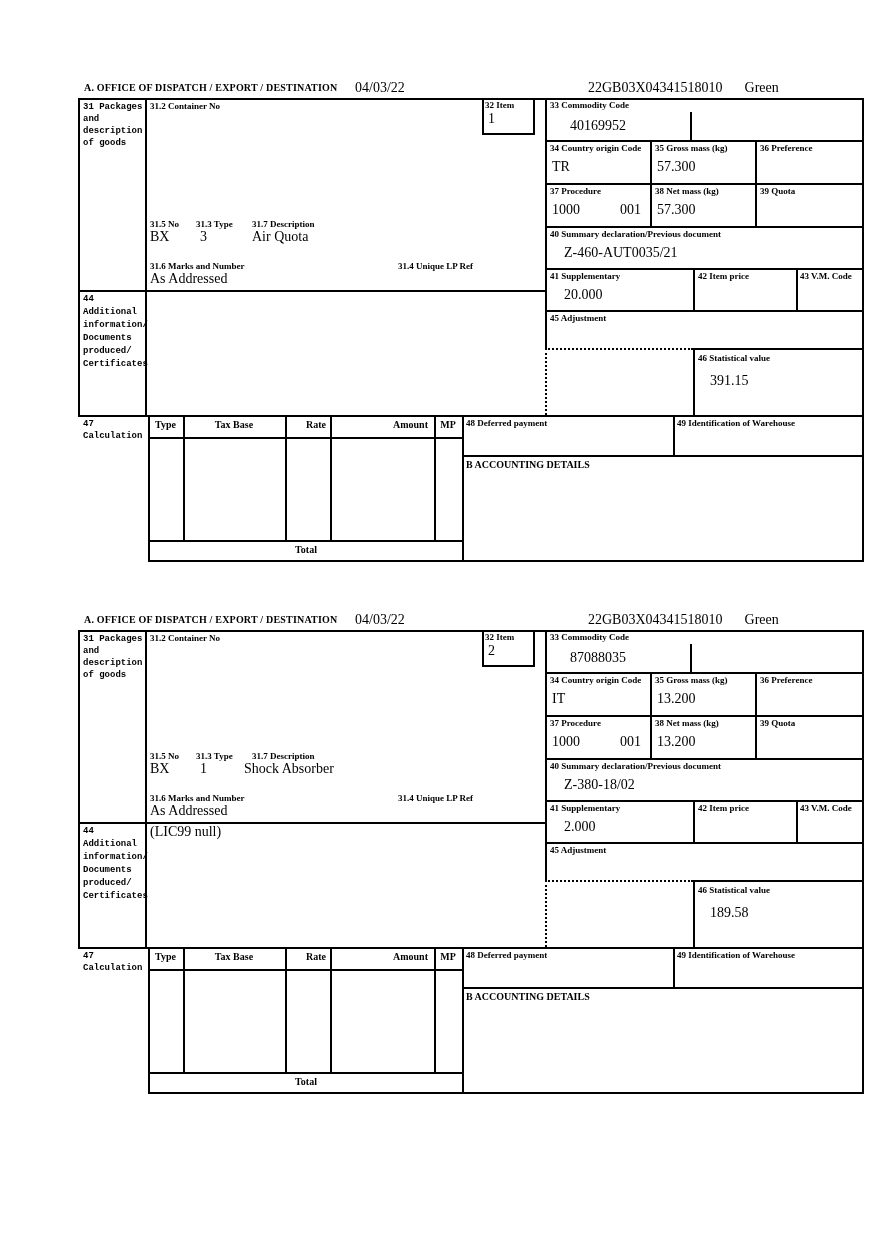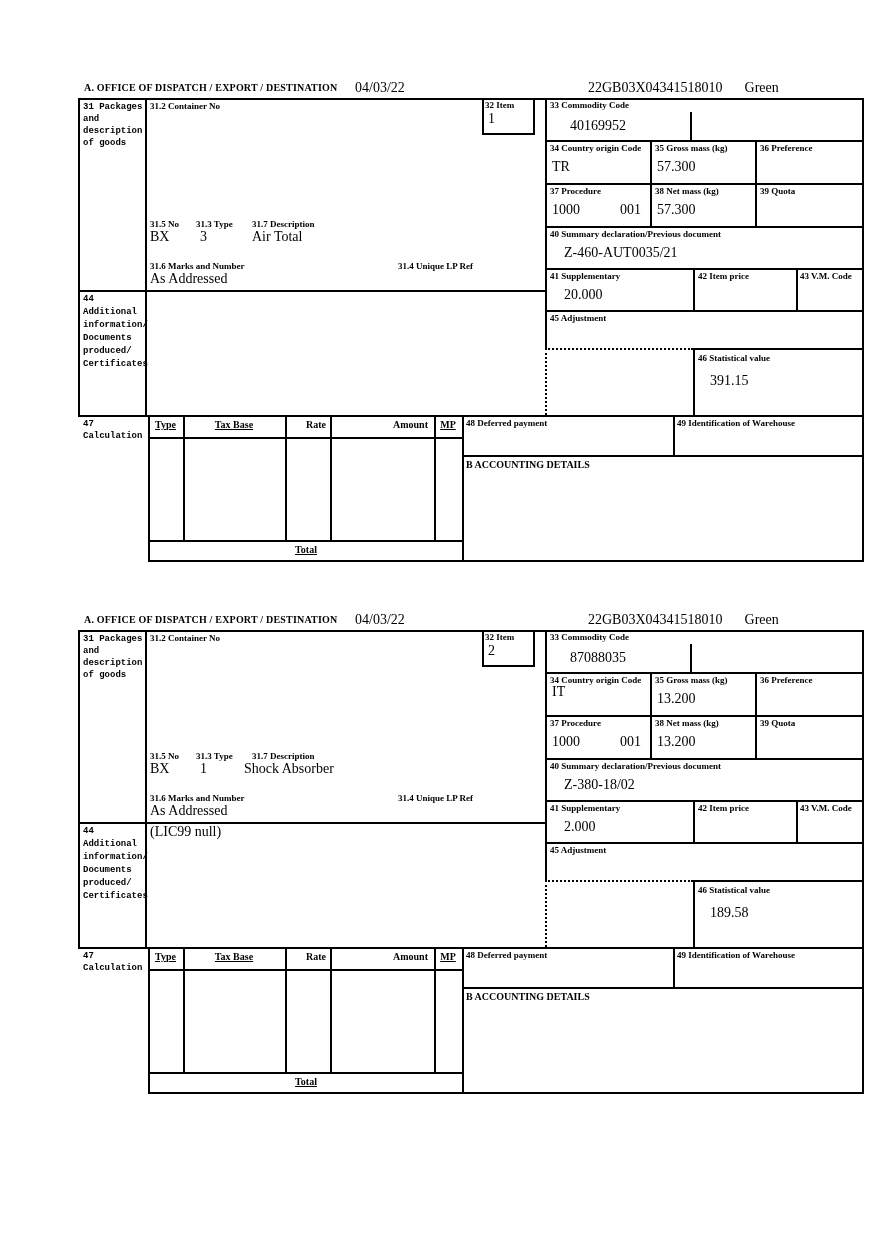--- a/index.html
+++ b/index.html
@@ -10,21 +10,21 @@
   .vl{position:absolute;width:2px;background:#000;}
   .hdot{position:absolute;height:0;border-top:2px dotted #000;}
   .vdot{position:absolute;width:0;border-left:2px dotted #000;}
   .lbl{position:absolute;font-size:9px;line-height:11px;white-space:nowrap;font-weight:bold;}
   .stack9 .ln{font-size:9px;line-height:12px;font-weight:bold;white-space:nowrap;}
   .stack{position:absolute;font-family:Liberation Mono, monospace;}
   .val{position:absolute;font-size:14px;line-height:15px;white-space:nowrap;}
   .big{position:absolute;font-size:14px;line-height:16px;white-space:nowrap;}
   .hdr{position:absolute;font-size:10px;font-weight:bold;white-space:nowrap;letter-spacing:.2px;}
   .th{position:absolute;font-size:10px;font-weight:bold;}
-  .tc{text-align:center;text-decoration:underline;}
+  .tc{text-align:center;}
   .tr{text-align:right;}
 </style>
 </head>
 <body>
 
 <div class="page">
 
   <div class="form" style="top:80px">
     <div class="hdr" style="left:6px;top:2px">A. OFFICE OF DISPATCH / EXPORT / DESTINATION</div>
     <div class="big" style="left:277px;top:0">04/03/22</div>
@@ -97,21 +97,21 @@
     <div class="lbl" style="left:620px;top:191px">42 Item price</div>
     <div class="lbl" style="left:722px;top:191px">43 V.M. Code</div>
     <div class="lbl" style="left:472px;top:233px">45 Adjustment</div>
     <div class="lbl" style="left:620px;top:273px">46 Statistical value</div>
     <div class="val" style="left:632px;top:293px">391.15</div>
     <div class="lbl" style="left:72px;top:139px">31.5 No</div>
     <div class="lbl" style="left:118px;top:139px">31.3 Type</div>
     <div class="lbl" style="left:174px;top:139px">31.7 Description</div>
     <div class="val" style="left:72px;top:149px">BX</div>
     <div class="val" style="left:122px;top:149px">3</div>
-    <div class="val" style="left:174px;top:149px">Air Total</div>
+    <div class="val" style="left:174px;top:149px">Air Quota</div>
     <div class="lbl" style="left:72px;top:181px">31.6 Marks and Number</div>
     <div class="lbl" style="left:320px;top:181px">31.4 Unique LP Ref</div>
     <div class="val" style="left:72px;top:191px">As Addressed</div>
     <div class="stack stack9" style="left:5px;top:213px;width:60px">
       <div class="ln" style="line-height:13px">44</div>
       <div class="ln" style="line-height:13px">Additional</div>
       <div class="ln" style="line-height:13px">information/</div>
       <div class="ln" style="line-height:13px">Documents</div>
       <div class="ln" style="line-height:13px">produced/</div>
       <div class="ln" style="line-height:13px">Certificates</div>
@@ -180,21 +180,21 @@
       <div class="ln">and</div>
       <div class="ln">description</div>
       <div class="ln">of goods</div>
     </div>
     <div class="lbl" style="left:72px;top:21px">31.2 Container No</div>
     <div class="lbl" style="left:407px;top:20px">32 Item</div>
     <div class="val" style="left:410px;top:31px">2</div>
     <div class="lbl" style="left:472px;top:20px">33 Commodity Code</div>
     <div class="val" style="left:492px;top:38px">87088035</div>
     <div class="lbl" style="left:472px;top:63px">34 Country origin Code</div>
-    <div class="val" style="left:474px;top:72px">IT</div>
+    <div class="val" style="left:474px;top:79px">IT</div>
     <div class="lbl" style="left:577px;top:63px">35 Gross mass (kg)</div>
     <div class="val" style="left:579px;top:79px">13.200</div>
     <div class="lbl" style="left:682px;top:63px">36 Preference</div>
     <div class="lbl" style="left:472px;top:106px">37 Procedure</div>
     <div class="val" style="left:474px;top:122px">1000</div>
     <div class="val" style="left:542px;top:122px">001</div>
     <div class="lbl" style="left:577px;top:106px">38 Net mass (kg)</div>
     <div class="val" style="left:579px;top:122px">13.200</div>
     <div class="lbl" style="left:682px;top:106px">39 Quota</div>
     <div class="lbl" style="left:472px;top:149px">40 Summary declaration/Previous document</div>

